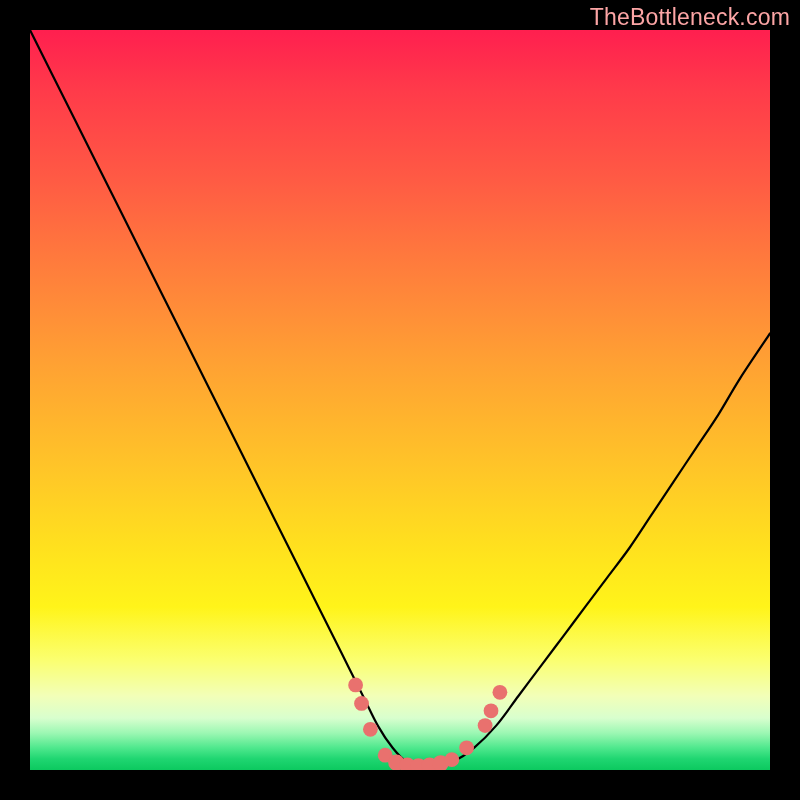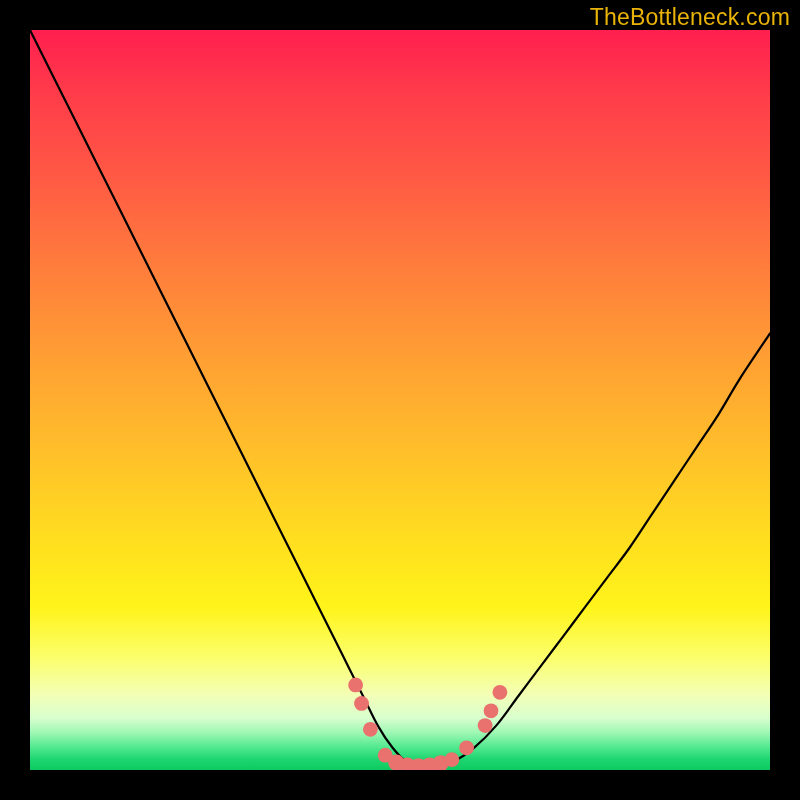--- a/index.html
+++ b/index.html
@@ -48,21 +48,21 @@
     );
   }
   .curve-svg {
     position: absolute;
     inset: 0;
   }
   .watermark {
     position: absolute;
     top: 4px;
     right: 10px;
-    color: #eab308;
+    color: #fca5a5;
     font-size: 23px;
     font-weight: 400;
     letter-spacing: 0.2px;
     user-select: none;
     text-align: right;
   }
 </style>
 </head>
 <body>
 

